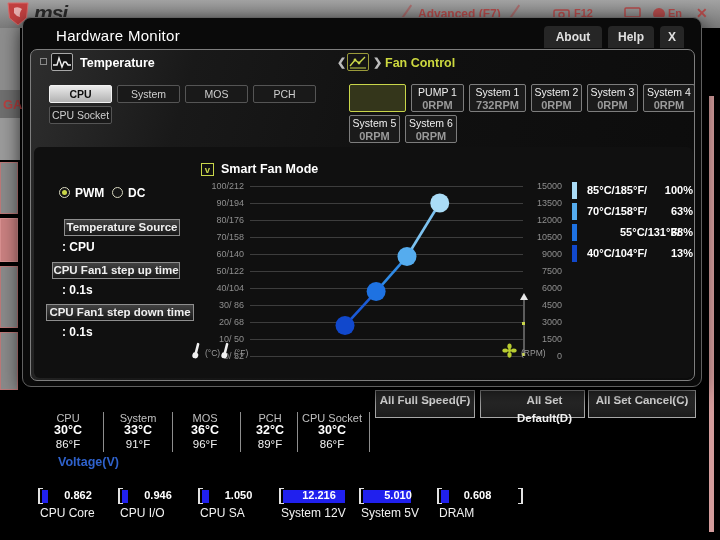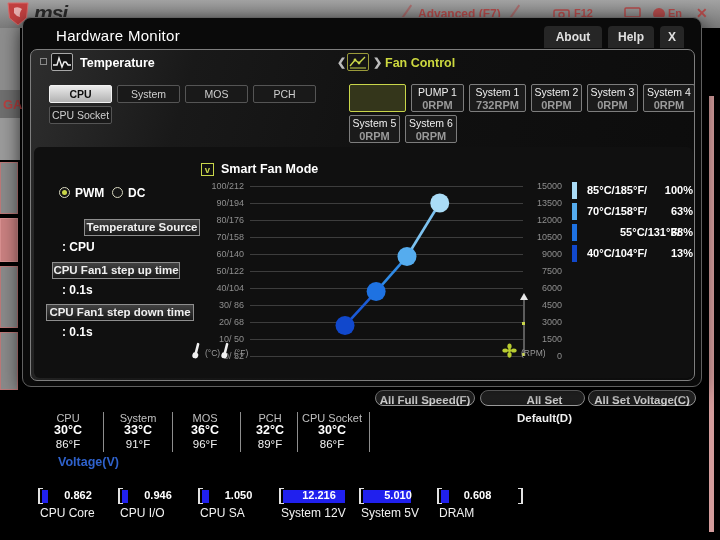--- a/index.html
+++ b/index.html
@@ -36,22 +36,22 @@
   .vseg .vbracket { position:absolute; left:0; top:0; width:5px; height:16px;
                     border-left:2px solid #e2e2e2; border-top:1.5px solid #e2e2e2; border-bottom:1.5px solid #e2e2e2; }
   .vseg .vfill { position:absolute; left:4px; top:1.5px; height:13px; }
   .vseg .vval { position:absolute; left:0; top:1px; width:100%; text-align:center;
                 color:#fff; font-size:11px; font-weight:bold; }
   .vseg .vlabel { position:absolute; left:2px; top:18px; color:#f2f2f2; font-size:12px; white-space:nowrap; }
   .vbar-end { position:absolute; top:0; width:5px; height:16px;
               border-right:2px solid #e2e2e2; border-top:1.5px solid #e2e2e2; border-bottom:1.5px solid #e2e2e2; }
 
   
-  .action-btn { position:absolute; top:390px; height:16px; z-index:2;
-                background:linear-gradient(#343434,#1c1c1c); border:1px solid #a8a8a8; border-radius:8px;
+  .action-btn { position:absolute; top:390px; height:28px; z-index:2;
+                background:linear-gradient(#343434,#1c1c1c); border:1px solid #a8a8a8; border-radius:0;
                 color:#f0f0f0; font-size:11.5px; font-weight:bold; text-align:center; line-height:18px; }
 
   
   .dialog { position:absolute; left:22px; top:17px; width:680px; height:370px; z-index:5;
             background:#0a0a0a; border:1px solid #606060; border-radius:9px;
             box-shadow:0 6px 20px rgba(0,0,0,.85); }
   .dlg-title { position:absolute; left:33px; top:9px; color:#fff; font-size:15px; letter-spacing:.3px; }
   .dlg-btn { position:absolute; top:8px; height:22px; background:#262626; border-radius:4px 4px 0 0;
              color:#e0e0e0; font-size:12px; font-weight:bold; text-align:center; line-height:22px; }
   .dlg-content { position:absolute; left:7px; top:31px; width:665px; height:332px;
@@ -223,21 +223,21 @@
           <div class="vval">0.608</div>
           <div class="vlabel">DRAM</div>
         </div>
         <div class="vbar-end" style="left: 480px;"></div>
       </div>
   </div>
 
   <div id="action-btns">
       <div class="action-btn" style="left: 375px; width: 100px;">All Full Speed(F)</div>
       <div class="action-btn" style="left: 480px; width: 105px; padding-left: 24px;">All Set Default(D)</div>
-      <div class="action-btn" style="left: 588px; width: 108px;">All Set Voltage(C)</div>
+      <div class="action-btn" style="left: 588px; width: 108px;">All Set Cancel(C)</div>
     </div>
 
   <div class="dialog">
     <div class="dlg-title">Hardware Monitor</div>
     <div class="dlg-btn" style="left:521px;width:58px">About</div>
     <div class="dlg-btn" style="left:585px;width:46px">Help</div>
     <div class="dlg-btn" style="left:637px;width:24px">X</div>
 
     <div class="dlg-content">
 
@@ -303,21 +303,21 @@
         </div>
 
       <div class="body-panel"></div>
 
       <div class="radio on" id="radio-pwm" style="left:28px;top:137px"></div>
       <div class="radio-label" style="left:44px;top:136px">PWM</div>
       <div class="radio" id="radio-dc" style="left:81px;top:137px"></div>
       <div class="radio-label" style="left:97px;top:136px">DC</div>
 
       <div id="settings">
-          <div class="setting-btn" style="left: 33px; top: 169px; width: 116px; margin-left: 20px;">Temperature Source</div>
+          <div class="setting-btn" style="left: 33px; top: 169px; width: 116px;">Temperature Source</div>
           <div class="setting-val" style="left: 31px; top: 190px;">: CPU</div>
           <div class="setting-btn" style="left: 21px; top: 212px; width: 128px;">CPU Fan1 step up time</div>
           <div class="setting-val" style="left: 31px; top: 233px;">: 0.1s</div>
           <div class="setting-btn" style="left: 15px; top: 254px; width: 148px;">CPU Fan1 step down time</div>
           <div class="setting-val" style="left: 31px; top: 275px;">: 0.1s</div>
         </div>
 
       <div class="chk">v</div>
       <div class="chk-label">Smart Fan Mode</div>
 

